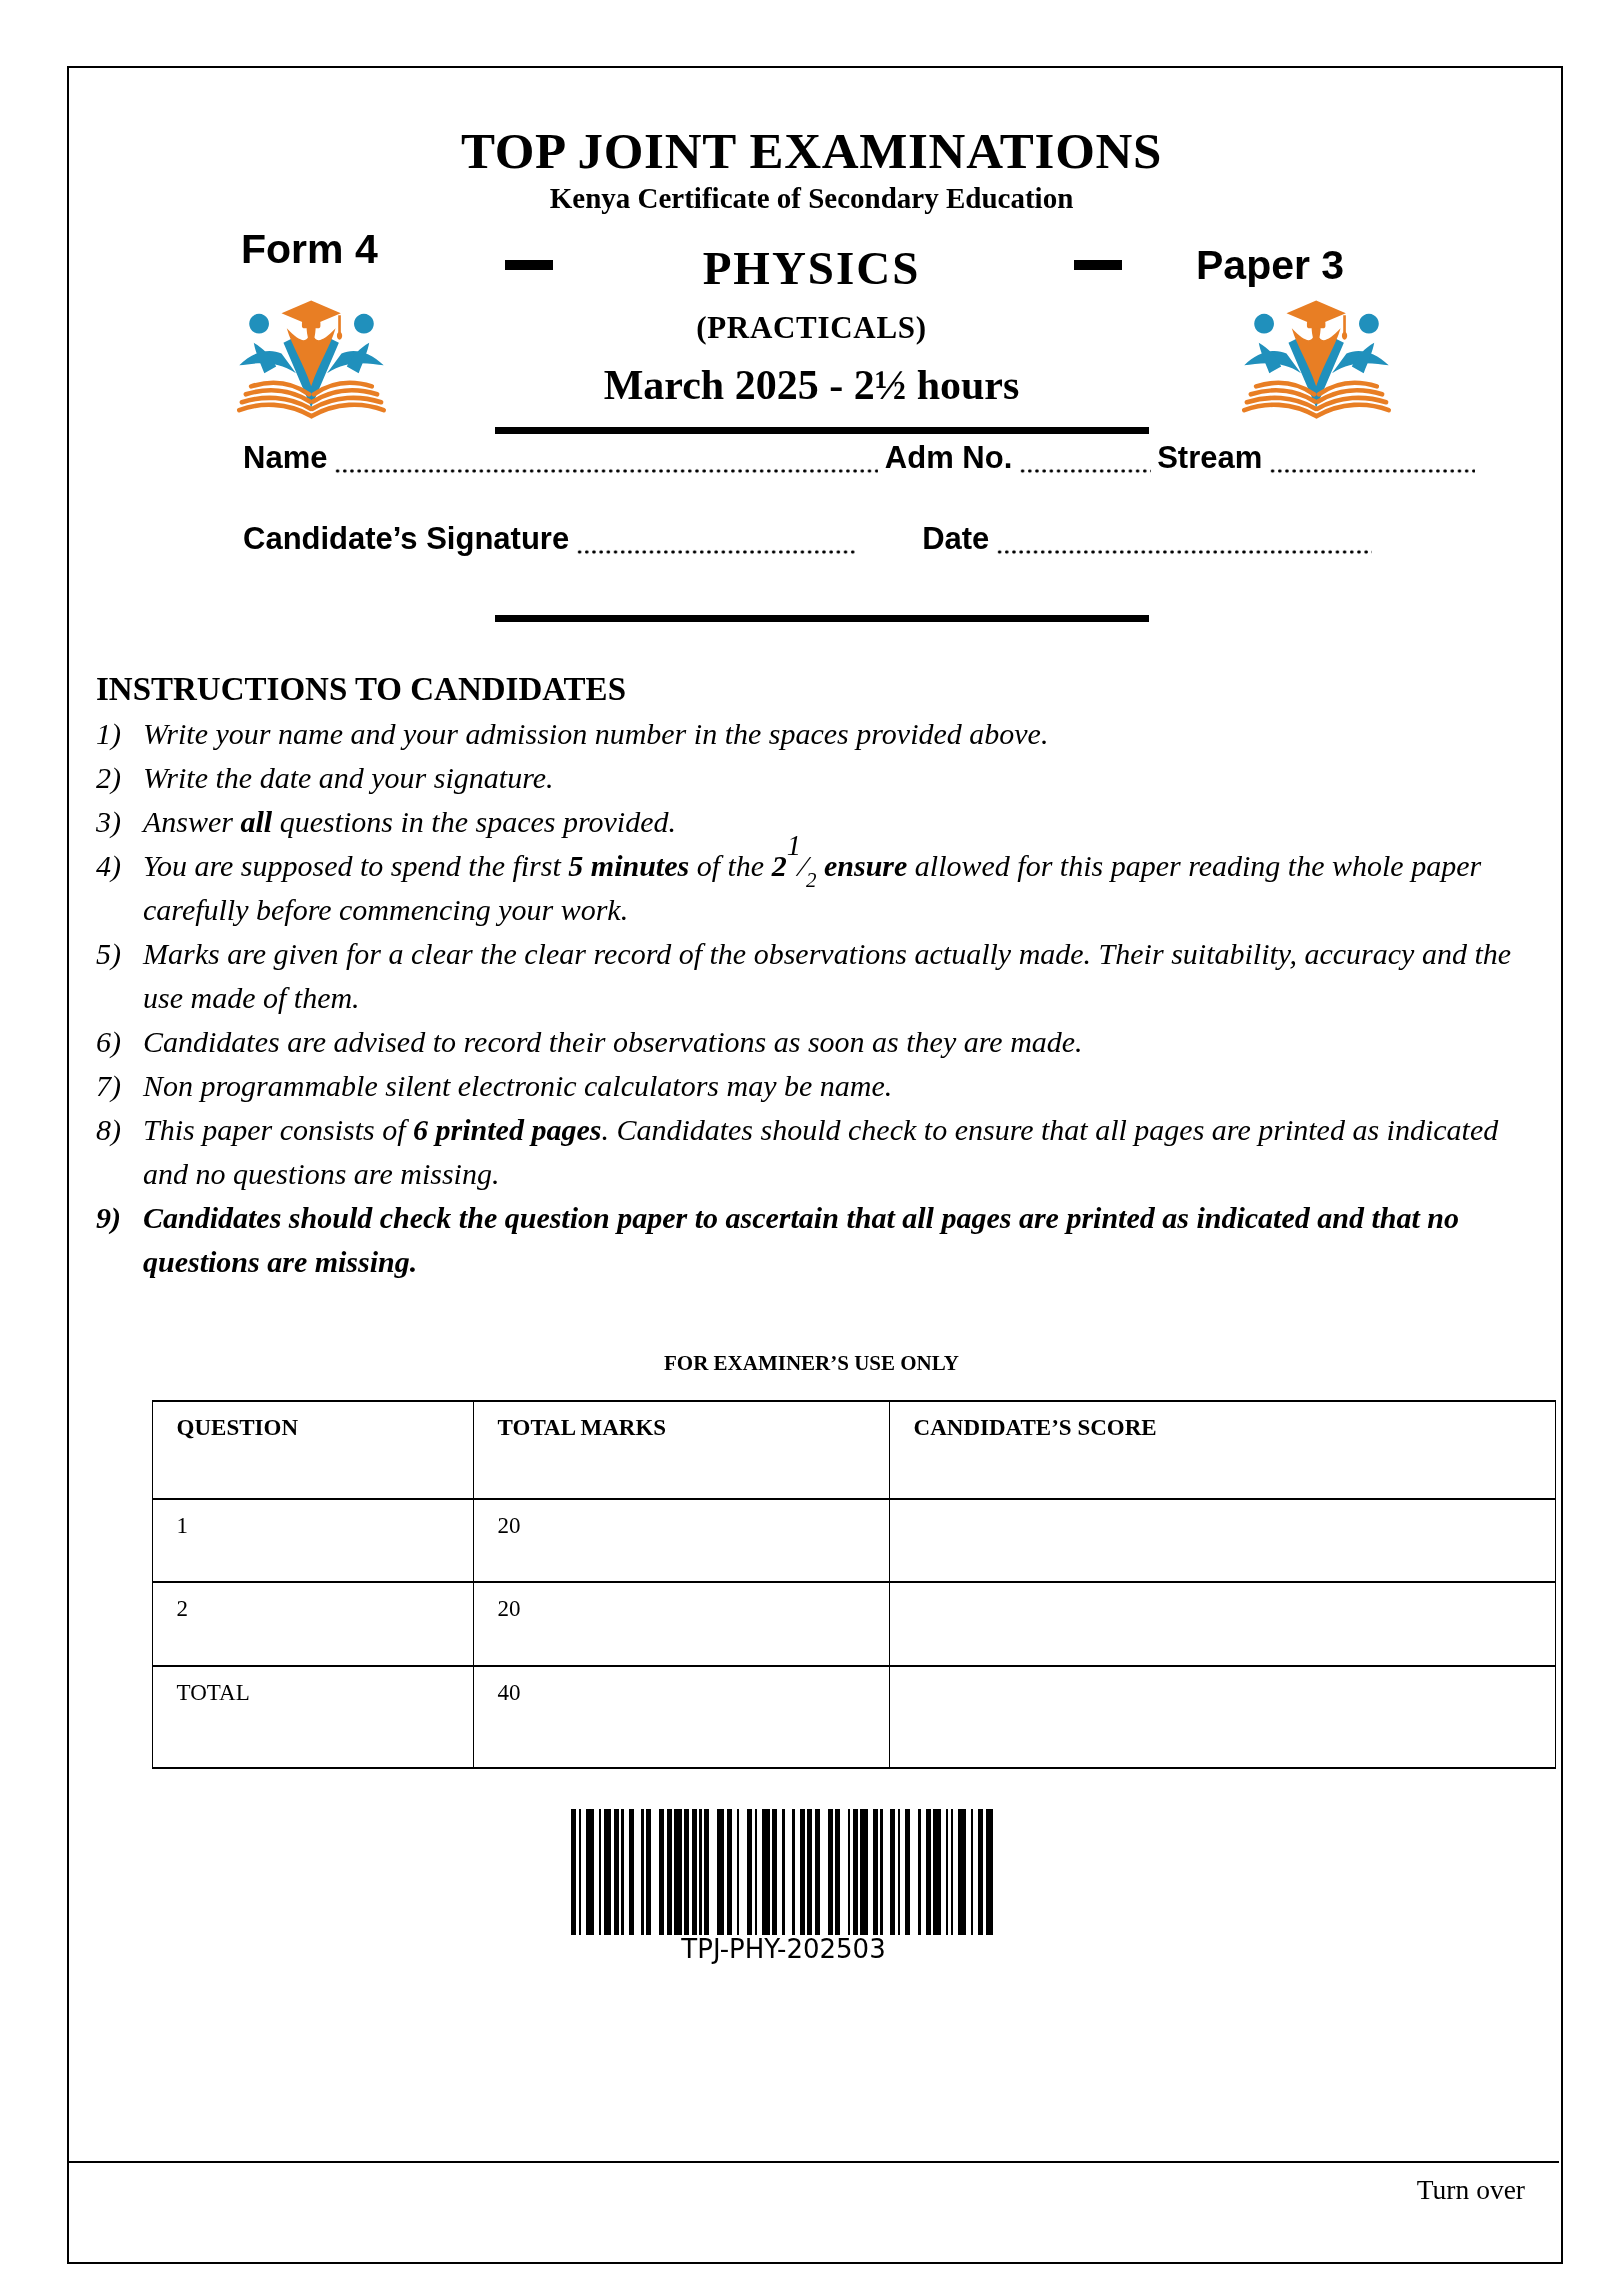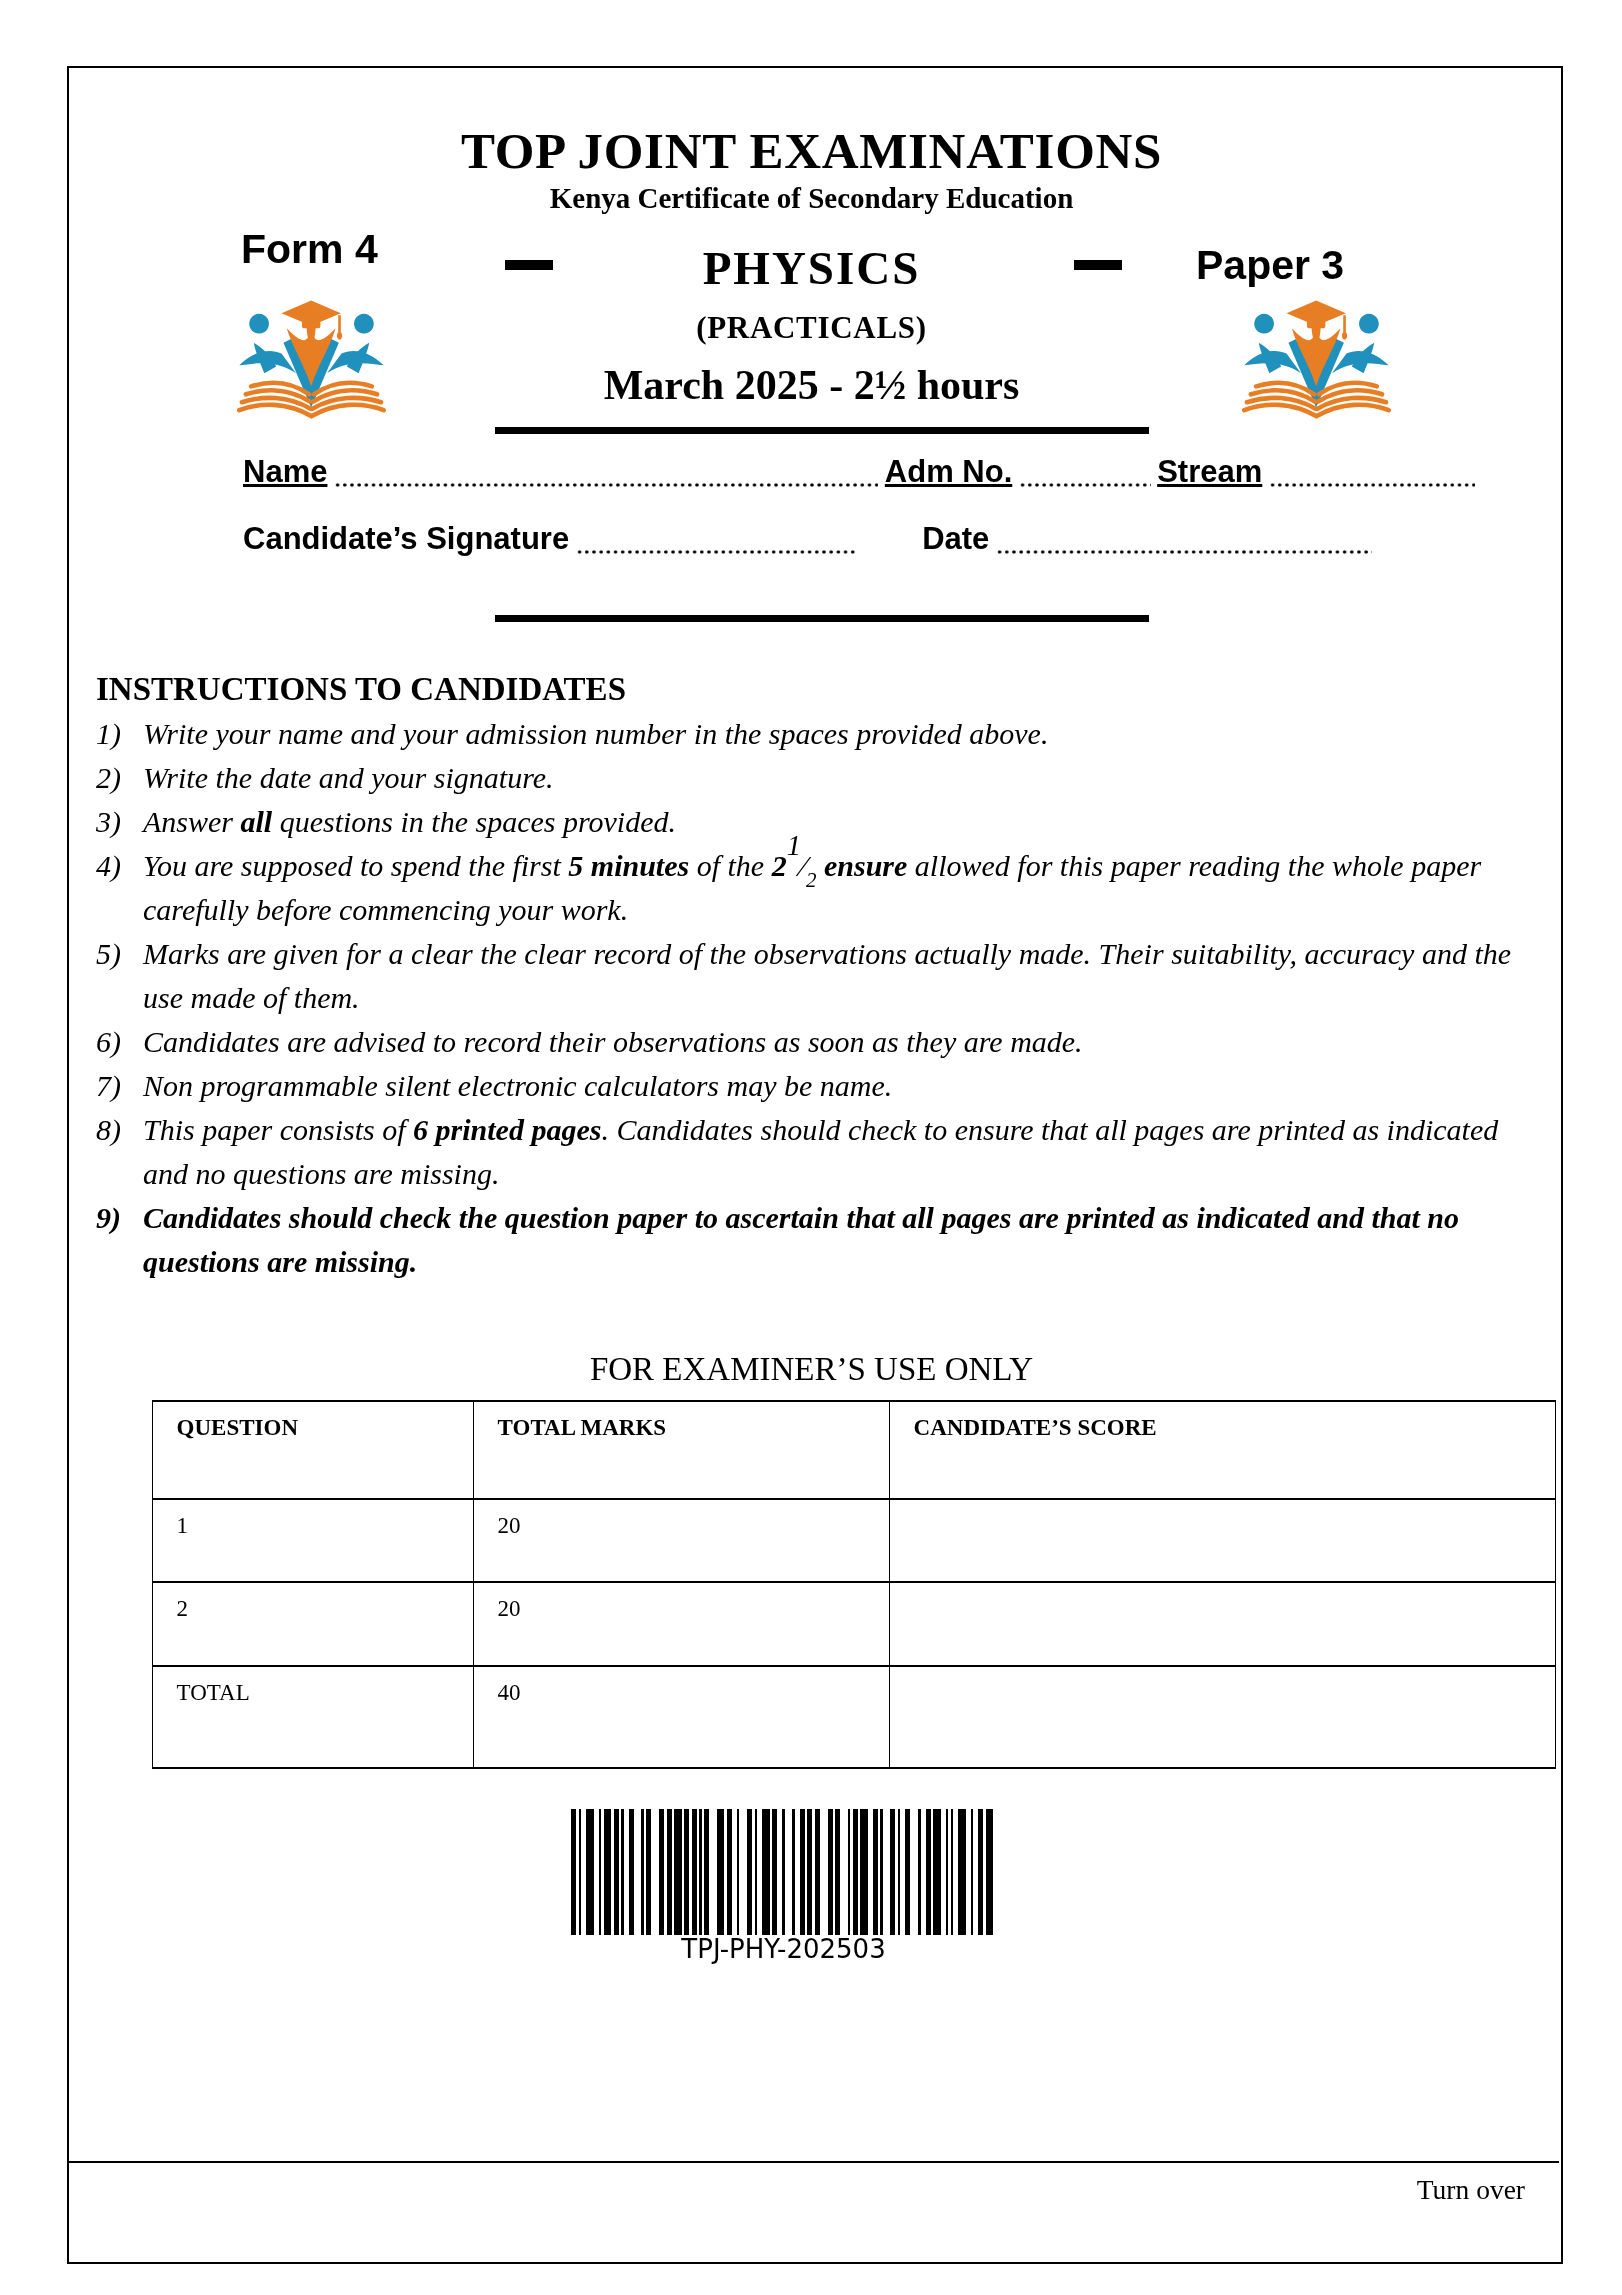--- a/index.html
+++ b/index.html
@@ -18,33 +18,33 @@
   .practicals{top:310px;font-size:31px;font-weight:bold;letter-spacing:0.7px;}
   .session{top:361px;font-size:42px;font-weight:bold;}
   .rule-thick{height:6.5px;background:#000;}
   .rule1{left:495px;top:427px;width:654px;}
   .rule2{left:495px;top:615px;width:654px;}
 
   .logo{top:294px;width:155px;height:128px;}
   .logo-left{left:234px;} .logo-right{left:1239px;}
 
   .cand-row{left:243px;width:1238px;display:flex;align-items:flex-end;font-size:31px;font-weight:bold;white-space:nowrap;}
-  .row-name{top:454px;text-decoration:underline;} .row-sig{top:521px;}
+  .row-name{top:440px;} .row-sig{top:521px;}
   .dots{display:inline-block;height:33px;background-image:radial-gradient(circle,#000 1.4px,transparent 1.9px);background-size:7.2px 5.9px;background-repeat:repeat-x;background-position:left bottom 2.6px;margin:0 6.5px;}
 
   .instr-head{left:96px;top:671px;font-family:"Liberation Serif",serif;font-size:33px;font-weight:bold;}
   .instr-list{left:96px;top:712px;width:1430px;font-family:"Liberation Serif",serif;font-style:italic;font-size:30px;line-height:44px;}
   .instr-item{display:flex;}
   .inum{flex:0 0 47px;}
   .itext{flex:1;}
   .b{font-weight:bold;}
   .bigfrac sup{font-size:0.95em;top:-0.35em;position:relative;line-height:0;}
   .bigfrac sub{font-size:0.7em;bottom:-0.2em;position:relative;line-height:0;}
 
-  .exam-head{top:1351px;font-family:"Liberation Serif",serif;font-size:33px;font-weight:normal;}
+  .exam-head{top:1351px;font-family:"Liberation Serif",serif;font-size:21px;font-weight:bold;}
   table.score{position:absolute;left:152px;top:1400px;border-collapse:collapse;table-layout:fixed;font-family:"Liberation Serif",serif;font-size:23px;}
   table.score td,table.score th{border-left:1.3px solid #000;border-right:1.3px solid #000;border-top:2px solid #000;border-bottom:2px solid #000;vertical-align:top;text-align:left;padding:13px 0 0 23.6px;font-weight:normal;}
   table.score th{font-weight:bold;}
   .c1{width:321px;} .c2{width:416px;} .c3{width:666px;}
   .rh{height:98px;} .r1{height:83px;} .r2{height:84px;} .r3{height:102px;}
 
   .barcode{left:571px;top:1809px;width:425px;height:126px;}
   .barcode-caption{left:571px;top:1934px;width:425px;text-align:center;font-family:"DejaVu Sans",sans-serif;font-size:26px;}
 
   .footer-rule{left:68px;top:2161px;width:1491px;height:2px;background:#000;}

